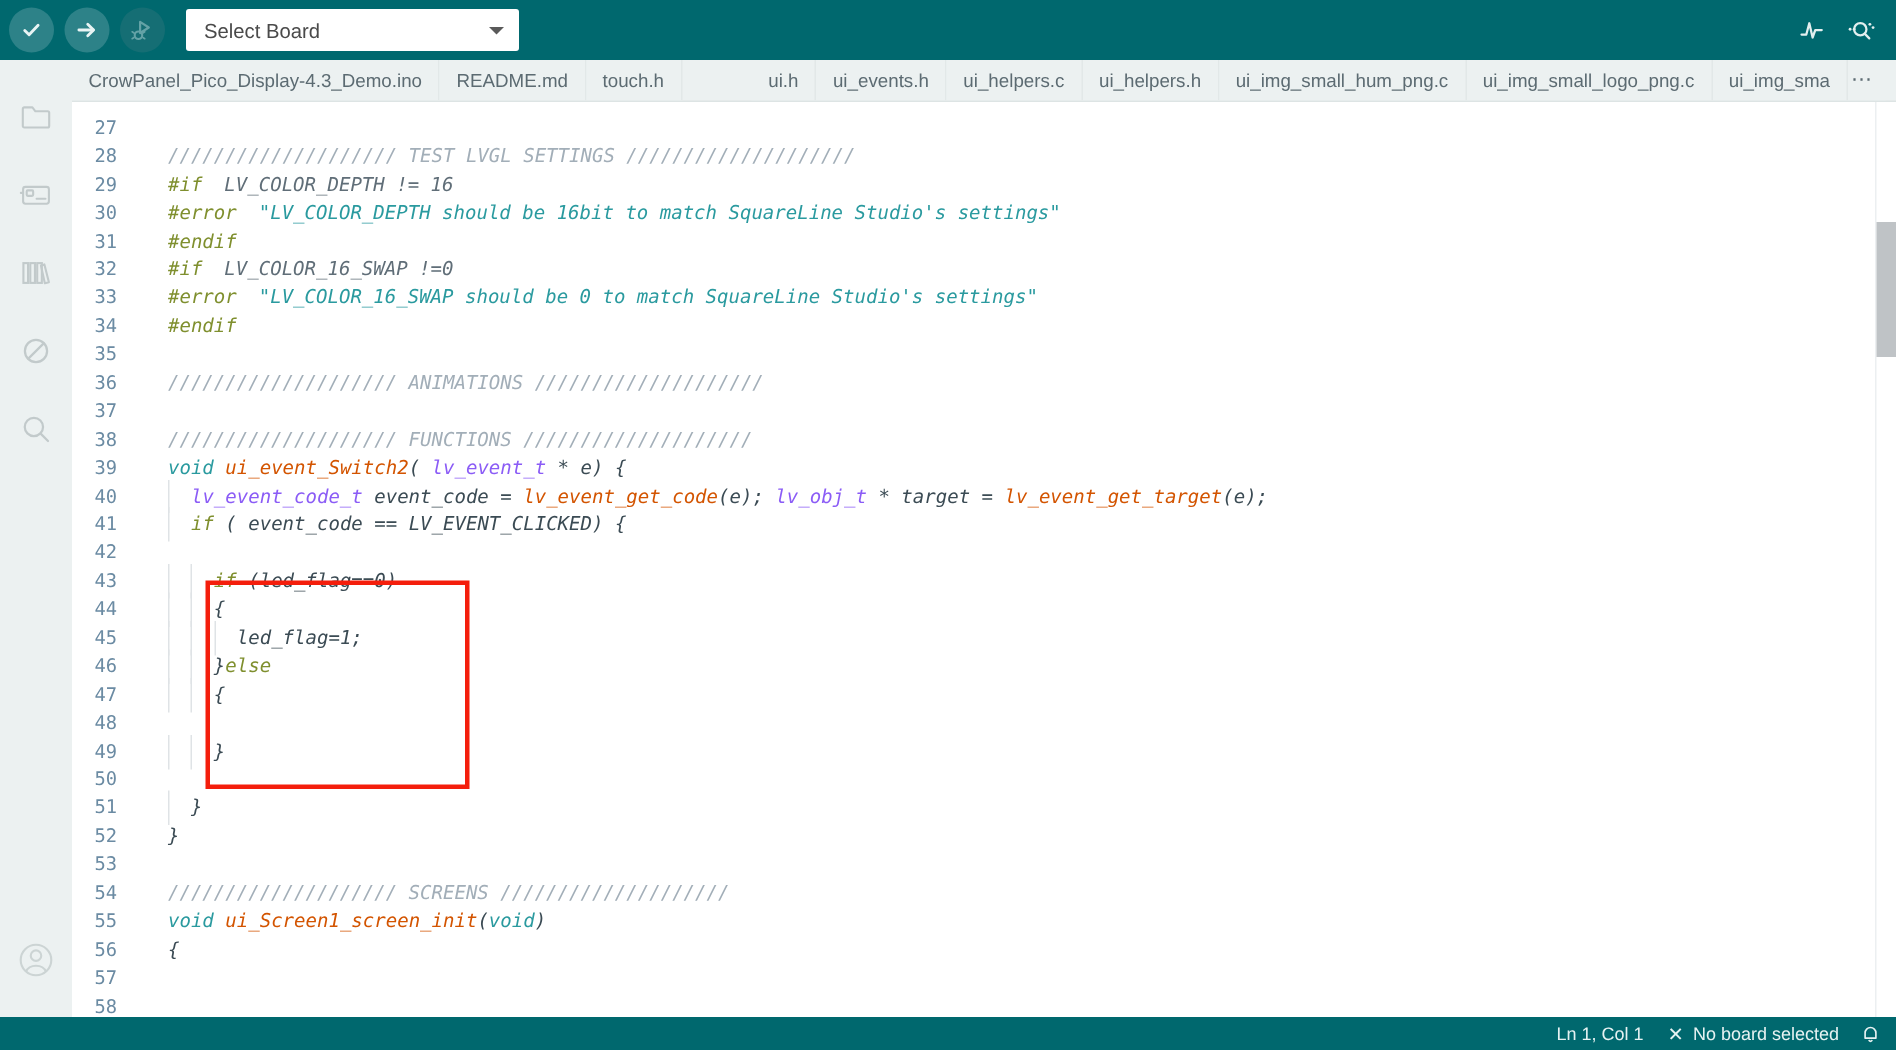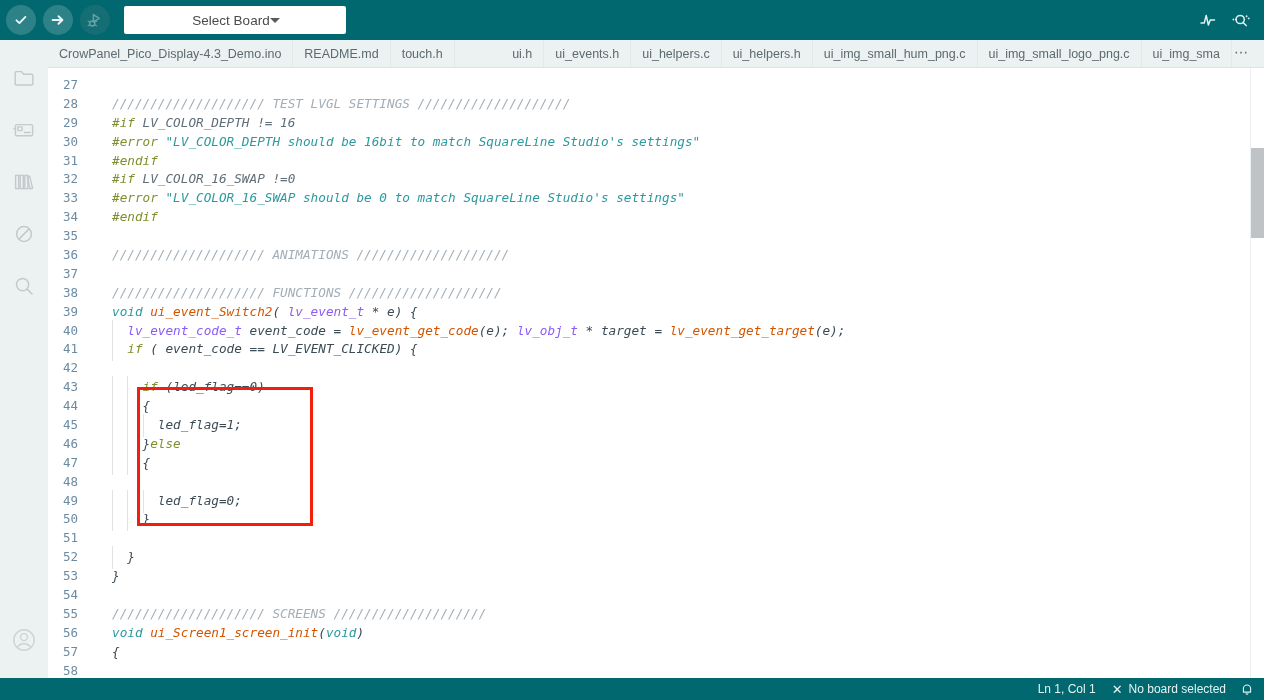--- a/index.html
+++ b/index.html
@@ -49,21 +49,21 @@
   .tb-btn svg { display: block; }
 
   .board-select {
     margin-left: 7px;
     width: 222px;
     height: 28px;
     background: #ffffff;
     border-radius: 2px;
     display: flex;
     align-items: center;
-    justify-content: center;
+    justify-content: space-between;
     padding: 0 10px 0 12px;
     box-sizing: border-box;
     cursor: pointer;
     font-size: 13.5px;
     color: #4a4a4a;
   }
   .board-select .caret {
     width: 0; height: 0;
     border-left: 5px solid transparent;
     border-right: 5px solid transparent;
@@ -192,21 +192,21 @@
     font-style: italic;
   }
   
   .c-cmt  { color: #a2aeb8; }
   .c-kw   { color: #7f8f2e; }   
   .c-type { color: #8b5cf6; }   
   .c-fn   { color: #d35400; }
   .c-str  { color: #2a9a9f; }
   .c-num  { color: #3b4b54; }
   .c-pln  { color: #3b4b54; }
-  .c-id   { color: #606e78; }
+  .c-id   { color: #606e78; margin-left: 7px; }
   .c-voidkw { color: #2a9a9f; }
 
   
   .ind {
     display: inline-block;
     position: relative;
   }
   .ind::before {
     content: "";
     position: absolute;
@@ -428,21 +428,20 @@
             <div class="cline"><span class="c-voidkw">void</span>&nbsp;<span class="c-fn">ui_event_Switch2</span>(&nbsp;<span class="c-type">lv_event_t</span>&nbsp;*&nbsp;<span class="c-pln">e</span>)&nbsp;{</div>
             <div class="cline"><span class="ind">&nbsp;&nbsp;</span><span class="c-type">lv_event_code_t</span>&nbsp;<span class="c-pln">event_code</span>&nbsp;=&nbsp;<span class="c-fn">lv_event_get_code</span>(<span class="c-pln">e</span>);&nbsp;<span class="c-type">lv_obj_t</span>&nbsp;*&nbsp;<span class="c-pln">target</span>&nbsp;=&nbsp;<span class="c-fn">lv_event_get_target</span>(<span class="c-pln">e</span>);</div>
             <div class="cline"><span class="ind">&nbsp;&nbsp;</span><span class="c-kw">if</span>&nbsp;(&nbsp;<span class="c-pln">event_code</span>&nbsp;==&nbsp;<span class="c-pln">LV_EVENT_CLICKED</span>)&nbsp;{</div>
             <div class="cline">&nbsp;</div>
             <div class="cline"><span class="ind">&nbsp;&nbsp;</span><span class="ind">&nbsp;&nbsp;</span><span class="c-kw">if</span>&nbsp;(<span class="c-pln">led_flag</span>==<span class="c-num">0</span>)</div>
             <div class="cline"><span class="ind">&nbsp;&nbsp;</span><span class="ind">&nbsp;&nbsp;</span>{</div>
             <div class="cline"><span class="ind">&nbsp;&nbsp;</span><span class="ind">&nbsp;&nbsp;</span><span class="ind">&nbsp;&nbsp;</span><span class="c-pln">led_flag</span>=<span class="c-num">1</span>;</div>
             <div class="cline"><span class="ind">&nbsp;&nbsp;</span><span class="ind">&nbsp;&nbsp;</span>}<span class="c-kw">else</span></div>
             <div class="cline"><span class="ind">&nbsp;&nbsp;</span><span class="ind">&nbsp;&nbsp;</span>{</div>
             <div class="cline">&nbsp;</div>
-            <div class="cline"><span class="ind">&nbsp;&nbsp;</span><span class="ind">&nbsp;&nbsp;</span><span class="ind">&nbsp;&nbsp;</span><span class="c-pln">led_flag</span>=<span class="c-num">0</span>;</div>
             <div class="cline"><span class="ind">&nbsp;&nbsp;</span><span class="ind">&nbsp;&nbsp;</span>}</div>
             <div class="cline">&nbsp;</div>
             <div class="cline"><span class="ind">&nbsp;&nbsp;</span>}</div>
             <div class="cline">}</div>
             <div class="cline">&nbsp;</div>
             <div class="cline"><span class="c-cmt">//////////////////// SCREENS ////////////////////</span></div>
             <div class="cline"><span class="c-voidkw">void</span>&nbsp;<span class="c-fn">ui_Screen1_screen_init</span>(<span class="c-voidkw">void</span>)</div>
             <div class="cline">{</div>
           </div>
         <div class="vscroll">

